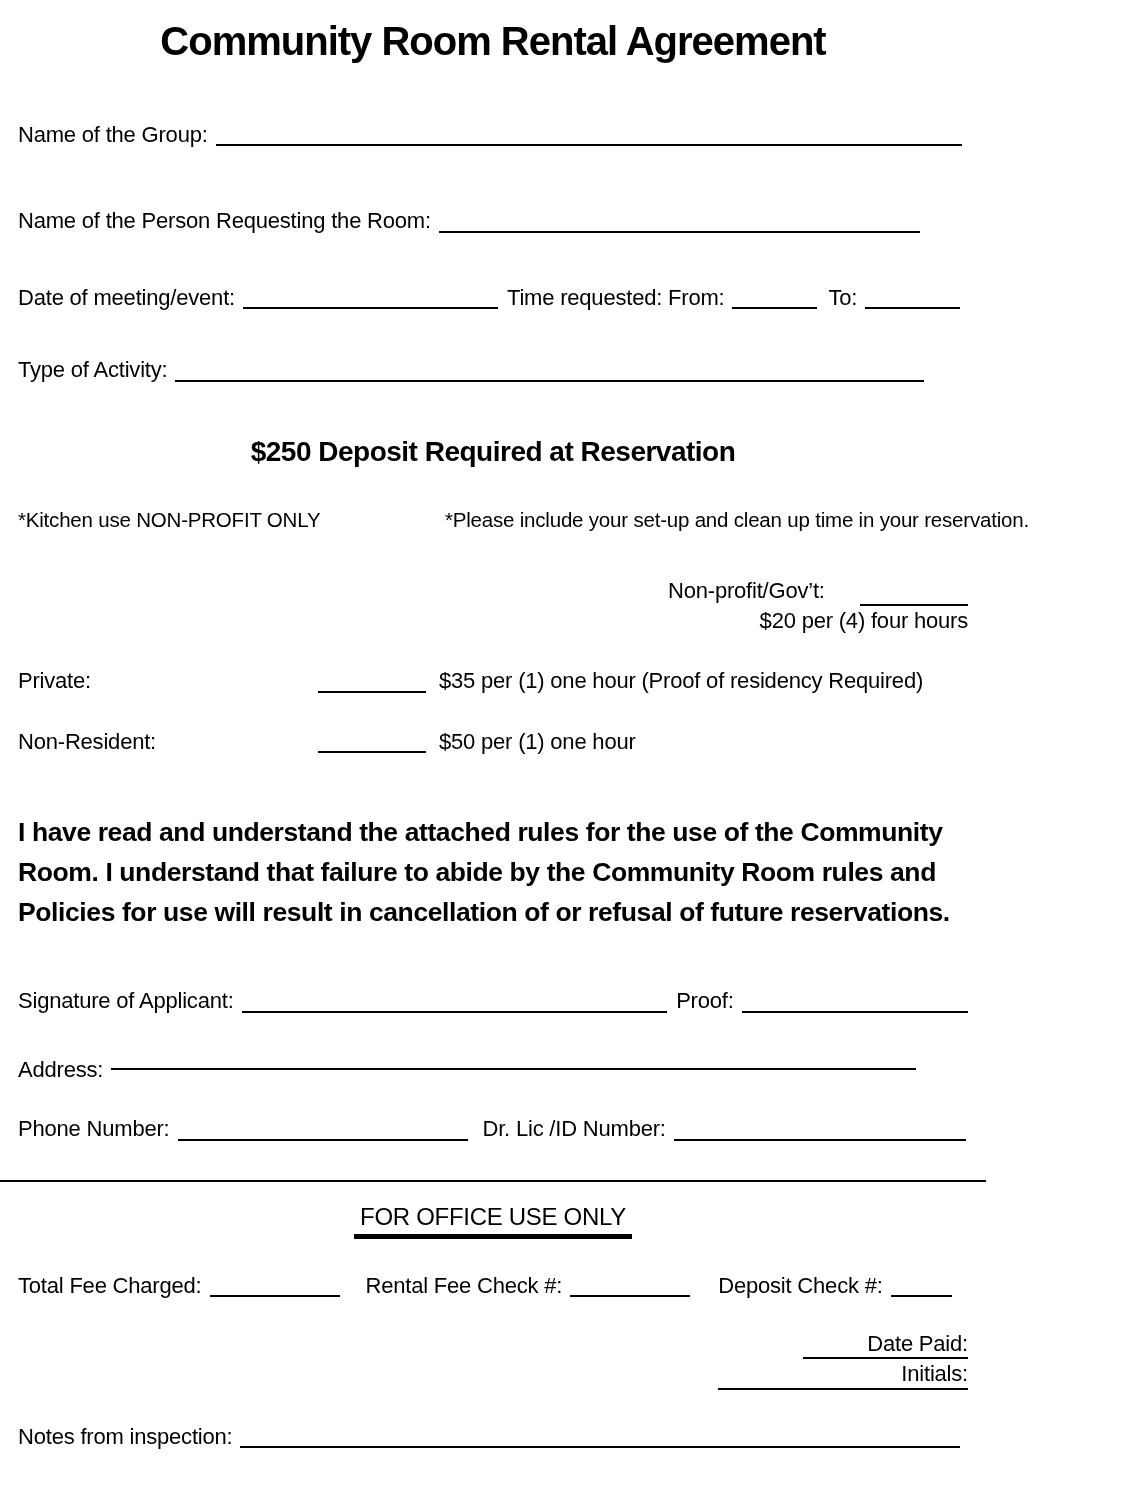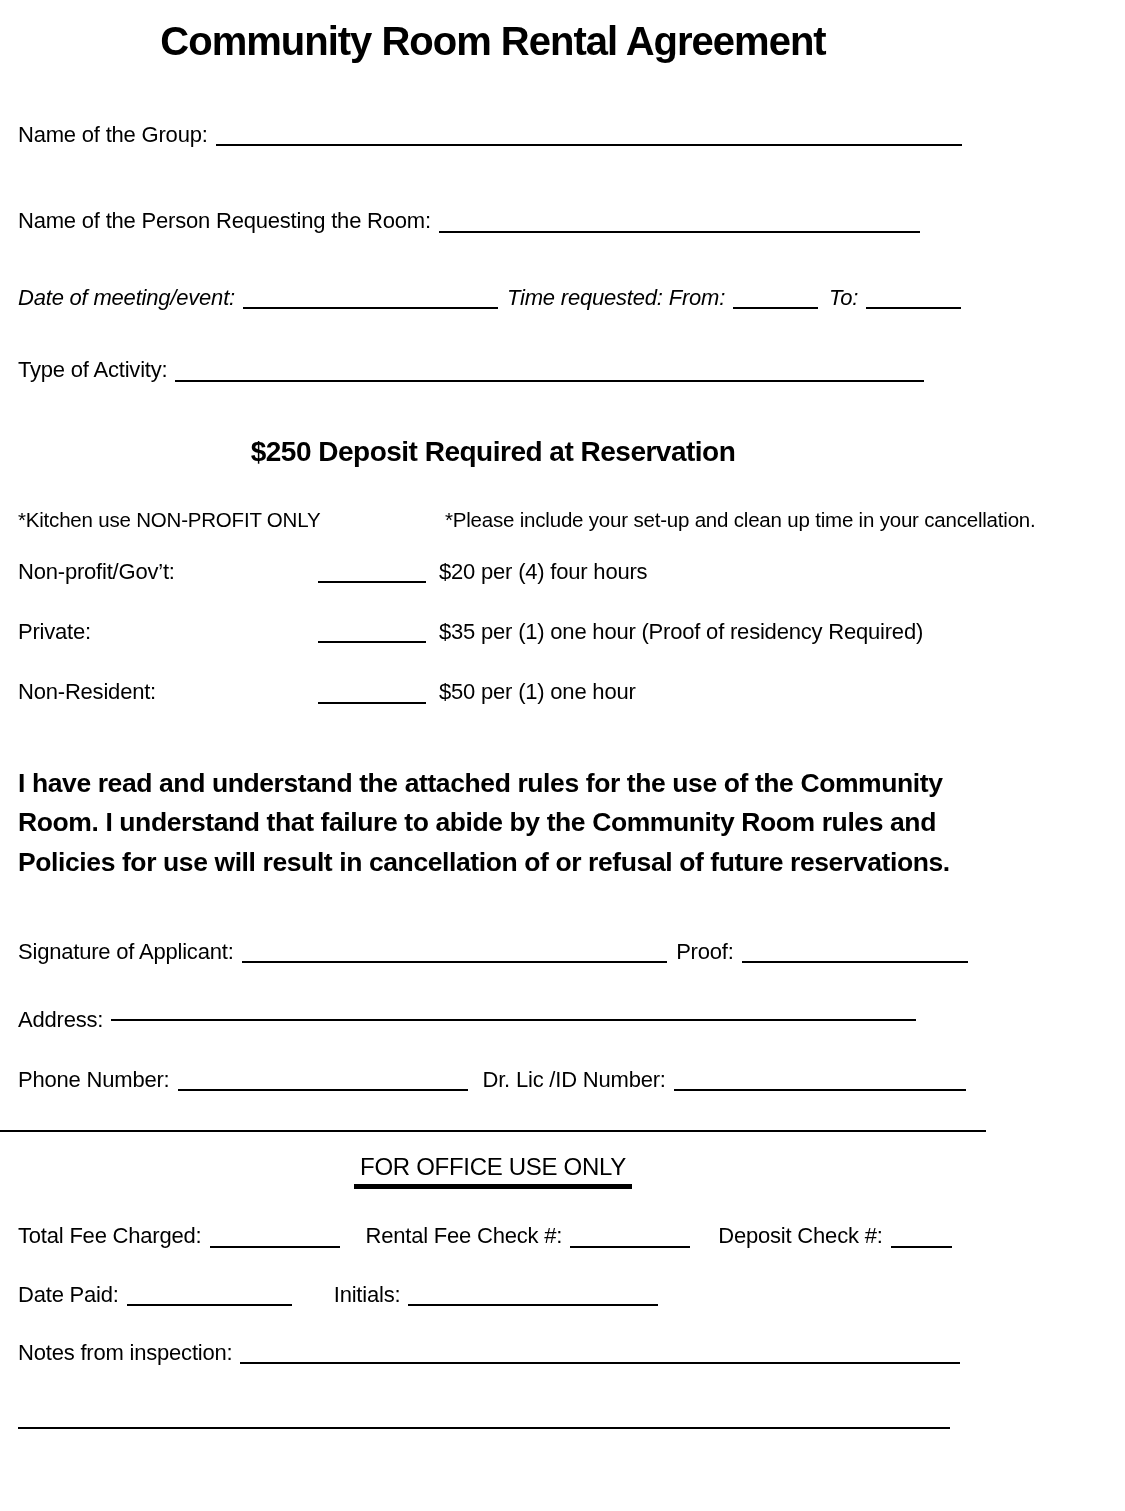--- a/index.html
+++ b/index.html
@@ -53,21 +53,21 @@
   .notes-row {
     margin-top: 40px;
     font-size: 20.5px;
     letter-spacing: -0.2px;
     display: flex;
     white-space: nowrap;
   }
   .kitchen-note { width: 427px; flex: 0 0 auto; }
   .setup-note { flex: 1 1 auto; }
   .rate-row { margin-top: 34px; }
-  .rate-row.first { margin-top: 27px; }
+  .rate-row.first { margin-top: 46px; flex-direction: column; }
   .rate-label { width: 300px; flex: 0 0 auto; }
   .rate-blank { width: 108px; flex: 0 0 auto; margin-left: 0; }
   .rate-text { margin-left: 13px; }
   .agreement {
     margin-top: 58px;
     max-width: 1048px;
     font-size: 26.5px;
     font-weight: bold;
     line-height: 1.5;
     letter-spacing: -0.4px;
@@ -87,27 +87,27 @@
     padding: 0 6px 3px 6px;
   }
   .fullline {
     border-bottom: 2px solid #000;
     height: 0;
     margin-right: 18px;
   }
   
   .r-group     { margin-top: 58px; }
   .r-person    { margin-top: 60px; }
-  .r-date      { margin-top: 50px; font-style: italic; }
+  .r-date      { margin-top: 50px; }
   .r-activity  { margin-top: 46px; }
   .r-signature { margin-top: 56px; text-align: center; }
   .r-address   { margin-top: 42px; align-items: center; }
   .r-phone     { margin-top: 33px; }
   .r-totalfee  { margin-top: 34px; }
-  .r-datepaid  { margin-top: 32px; }
+  .r-datepaid  { margin-top: 32px; flex-direction: column; }
   .r-notes     { margin-top: 32px; }
   .r-line2     { margin-top: 61px; }
 </style>
 </head>
 <body>
 
 <div class="page">
 
   <div class="doc-title">Community Room Rental Agreement</div>
 
@@ -132,21 +132,21 @@
 
   <div class="row r-activity">
     <span class="label">Type of Activity:</span>
     <span class="blank fill" style="margin-right:44px"></span>
   </div>
 
   <div class="section-heading">$250 Deposit Required at Reservation</div>
 
   <div class="notes-row">
     <span class="kitchen-note">*Kitchen use NON-PROFIT ONLY</span>
-    <span class="setup-note">*Please include your set-up and clean up time in your cancellation.</span>
+    <span class="setup-note">*Please include your set-up and clean up time in your reservation.</span>
   </div>
 
   <div class="row rate-row first">
     <span class="label rate-label">Non-profit/Gov’t:</span>
     <span class="blank rate-blank"></span>
     <span class="rate-text">$20 per (4) four hours</span>
   </div>
 
   <div class="row rate-row">
     <span class="label rate-label">Private:</span>

